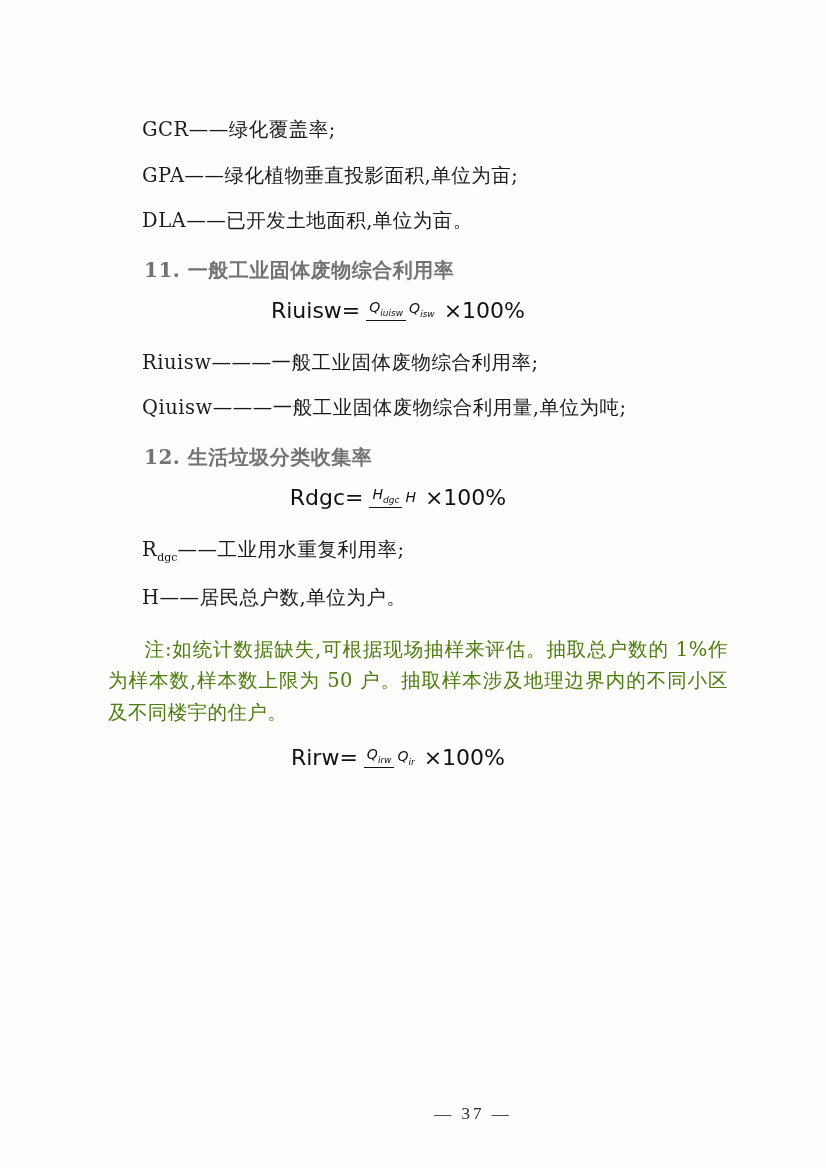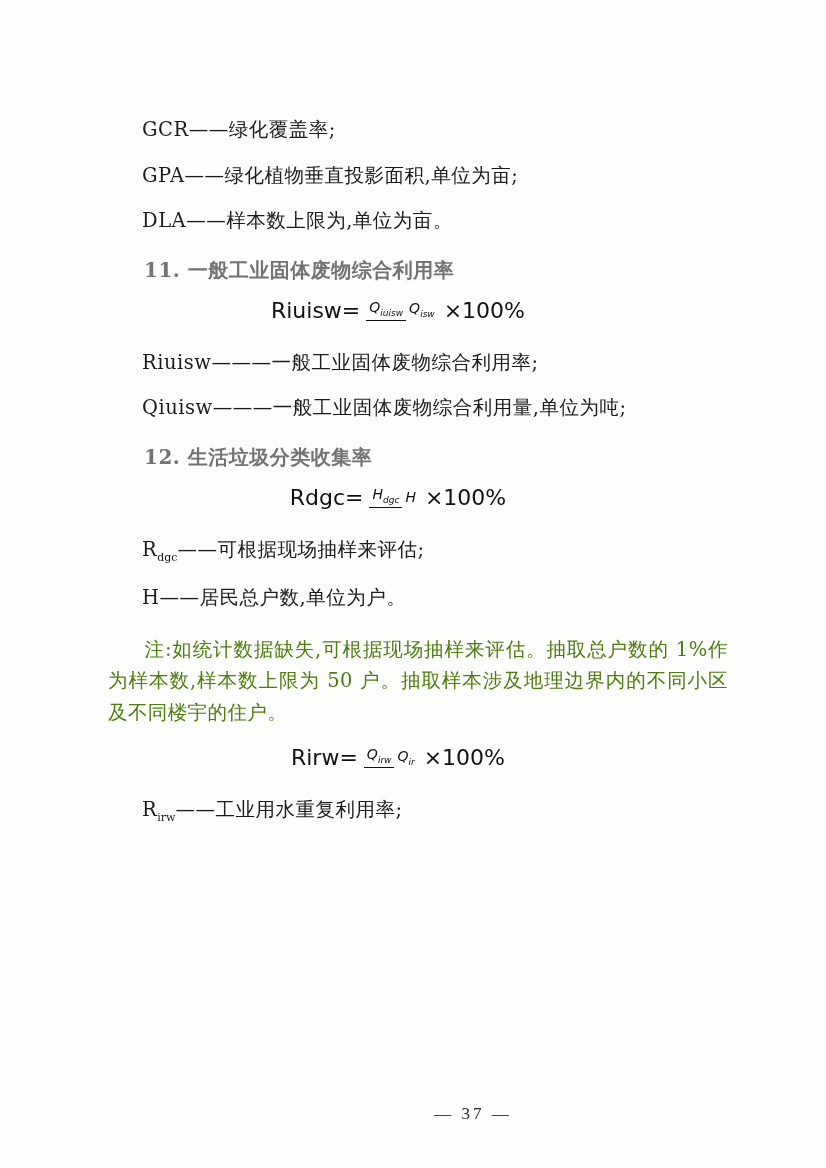--- a/index.html
+++ b/index.html
@@ -120,21 +120,21 @@
   }
 </style>
 </head>
 <body>
 
 <div class="page">
   <div class="content">
 
     <p class="line indent">GCR——绿化覆盖率;</p>
     <p class="line indent">GPA——绿化植物垂直投影面积,单位为亩;</p>
-    <p class="line indent">DLA——样本数上限为,单位为亩。</p>
+    <p class="line indent">DLA——已开发土地面积,单位为亩。</p>
 
     <h3 class="heading">11. 一般工业固体废物综合利用率</h3>
 
     <div class="formula">
       <span class="eq">
         <span>Riuisw=</span>
         <span class="frac">
           <span class="num"><span>Q</span><sub>iuisw</sub></span>
           <span class="den"><span>Q</span><sub>isw</sub></span>
         </span>
@@ -151,37 +151,36 @@
       <span class="eq">
         <span>Rdgc=</span>
         <span class="frac">
           <span class="num"><span>H</span><sub>dgc</sub></span>
           <span class="den"><span>H</span></span>
         </span>
         <span>×100%</span>
       </span>
     </div>
 
-    <p class="line indent sublabel"><span>R</span><sub>dgc</sub><span>——可根据现场抽样来评估;</span></p>
+    <p class="line indent sublabel"><span>R</span><sub>dgc</sub><span>——工业用水重复利用率;</span></p>
 
 
     <p class="line indent">H——居民总户数,单位为户。</p>
 
     <p class="para"><span class="ind"></span><span>注:如统计数据缺失,可根据现场抽样来评估。抽取总户数的 1%作为样本数,样本数上限为 50 户。抽取样本涉及地理边界内的不同小区及不同楼宇的住户。</span></p>
 
 
     <div class="formula">
       <span class="eq">
         <span>Rirw=</span>
         <span class="frac">
           <span class="num"><span>Q</span><sub>irw</sub></span>
           <span class="den"><span>Q</span><sub>ir</sub></span>
         </span>
         <span>×100%</span>
       </span>
     </div>
 
-    <p class="line indent sublabel"><span>R</span><sub>irw</sub><span>——工业用水重复利用率;</span></p>
 
   </div>
 
   <div class="footer">— 37 —</div>
 </div>
 
 </body></html>

